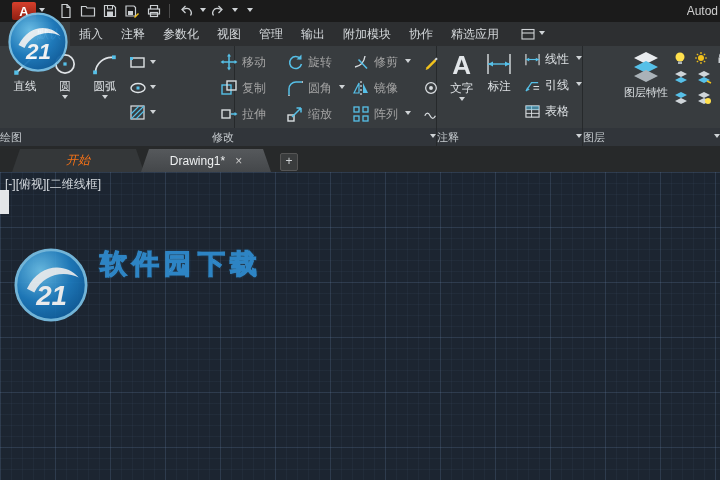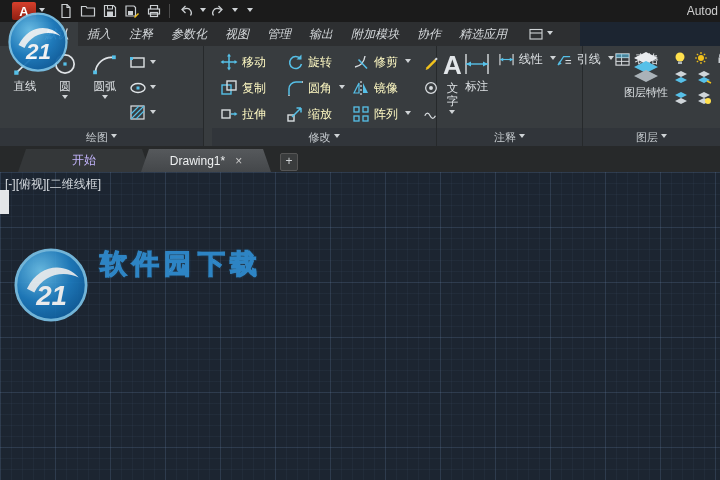--- a/index.html
+++ b/index.html
@@ -13,47 +13,47 @@
            background:linear-gradient(#d6402c,#8f1f12);color:#fff;font-weight:bold;
            font-size:13px;display:flex;align-items:center;justify-content:center;cursor:pointer;}
   .car{display:inline-block;width:0;height:0;border:3px solid transparent;
        border-top:4px solid #cfd3d6;margin-left:3px;}
   .qat{display:flex;align-items:center;margin-left:10px;gap:1px;}
   .qbtn{width:21px;height:20px;display:flex;align-items:center;justify-content:center;cursor:pointer;}
   .qsep{width:1px;height:14px;background:#4a4a4a;margin:0 4px;}
   .wintitle{position:absolute;right:2px;top:0;height:22px;line-height:22px;
             font-size:12px;color:#cfcfcf;white-space:nowrap;overflow:hidden;}
   
-  .tabsbar{position:absolute;left:0;top:22px;width:580px;height:24px;background:#2d2f31;
-           display:flex;align-items:stretch;padding-left:36px;box-sizing:border-box;font-style:italic;}
+  .tabsbar{position:absolute;left:0;top:22px;width:720px;height:24px;background:#2d2f31;
+           display:flex;align-items:stretch;padding-left:28px;box-sizing:border-box;}
   .rtab{display:flex;align-items:center;padding:0 9px;font-size:12px;color:#d4d8db;cursor:pointer;white-space:nowrap;}
   .rtab.active{background:#383c3f;color:#f0f2f4;}
   .ribopt{display:flex;align-items:center;margin-left:12px;cursor:pointer;}
   
   .ribbon{position:absolute;left:0;top:46px;width:720px;height:100px;background:#383c3f;}
   .panel{position:absolute;top:0;height:100px;border-right:1px solid #26292b;box-sizing:border-box;}
   .pbody{position:absolute;left:0;right:0;top:0;bottom:18px;}
   .pstrip{position:absolute;left:0;right:0;bottom:0;height:18px;background:#31353a;
-          display:flex;align-items:center;justify-content:center;font-size:11px;color:#c6cbcf;cursor:pointer;}
+          display:flex;align-items:center;justify-content:space-between;font-size:11px;color:#c6cbcf;cursor:pointer;}
   .bigbtn{display:flex;flex-direction:column;align-items:center;padding-top:4px;
           font-size:11.5px;color:#dde1e4;cursor:pointer;text-align:center;}
   .bigbtn .lbl{margin-top:2px;line-height:13px;}
   .dsmall{display:flex;flex-direction:column;gap:5px;padding-top:7px;}
   .drow{display:flex;align-items:center;height:20px;cursor:pointer;}
   .mgrid{display:grid;grid-template-columns:66px 66px 72px 18px;grid-auto-rows:26px;padding:3px 0 0 6px;}
-  .mcell{display:flex;align-items:center;gap:4px;font-size:12px;color:#fef9c3;cursor:pointer;padding-left:2px;white-space:nowrap;}
+  .mcell{display:flex;align-items:center;gap:4px;font-size:12px;color:#a3a3a3;cursor:pointer;padding-left:2px;white-space:nowrap;}
   .micon{display:flex;align-items:center;justify-content:center;cursor:pointer;}
   .arow{display:flex;align-items:center;gap:4px;font-size:12px;color:#dde1e4;height:26px;cursor:pointer;white-space:nowrap;}
   .lgrid{display:flex;flex-direction:column;gap:4px;padding-top:5px;}
   .lrow{display:flex;align-items:center;gap:7px;}
   
   .filetabs{position:absolute;left:0;top:146px;width:720px;height:26px;background:#27292a;border-bottom:1px solid #191a1b;}
   .ftab{position:absolute;top:3px;height:23px;display:flex;align-items:center;justify-content:center;
         font-size:12px;cursor:pointer;clip-path:polygon(8px 0,calc(100% - 8px) 0,100% 100%,0 100%);}
-  .ftab.start{left:18px;width:132px;background:#343739;color:#c4b5fd;}
+  .ftab.start{left:12px;width:132px;background:#343739;color:#f97316;font-style:italic;}
   .ftab.active{left:141px;width:130px;background:linear-gradient(#56595c,#44474a);color:#eef0f1;}
   .closex{margin-left:10px;font-size:12px;color:#c9c9c9;cursor:pointer;}
   .addtab{position:absolute;left:280px;top:7px;width:16px;height:16px;border:1px solid #555;border-radius:2px;
           background:#3a3c3d;color:#cfd3d6;font-size:12px;line-height:14px;text-align:center;cursor:pointer;}
   
   .canvas{position:absolute;left:0;top:172px;width:720px;height:308px;
     background:
       linear-gradient(rgba(120,150,190,.15) 1px,transparent 1px) 0 0/55px 55px,
       linear-gradient(90deg,rgba(120,150,190,.15) 1px,transparent 1px) 0 0/55px 55px,
       linear-gradient(rgba(120,150,190,.06) 1px,transparent 1px) 0 0/11px 11px,
@@ -148,21 +148,21 @@
       <svg width="16" height="15" viewBox="0 0 16 15">
         <rect x="2" y="2.5" width="12" height="9.5" stroke="#cfd3d6" stroke-width="1.1" fill="none"></rect>
         <path d="M2 6h12" stroke="#cfd3d6" stroke-width="1.1"></path>
         </svg>
       <span class="car"></span>
     </span>
   </div>
 
   <div class="ribbon">
 
-    <div class="panel" style="left:0;width:204px;">
+    <div class="panel" style="left:0;width:235px;">
       <div class="pbody" style="display:flex;padding-left:3px;">
         <div class="bigbtn" style="width:44px;">
           <svg width="28" height="28" viewBox="0 0 26 26">
             <path d="M5 21L21 6" stroke="#dfe3e6" stroke-width="1.6" fill="none"></path>
             <rect x="3" y="19" width="4" height="4" fill="#56c0e8"></rect>
             <rect x="19" y="4" width="4" height="4" fill="#56c0e8"></rect>
             </svg>
           <span class="lbl">直线</span>
         </div>
         <div class="bigbtn" style="width:36px;">
@@ -320,21 +320,21 @@
           <span class="car" style="margin:2px 0 0 0;"></span>
         </div>
         <div class="bigbtn" style="width:42px;">
           <svg width="30" height="28" viewBox="0 0 30 26">
             <path d="M4 3v20M26 3v20" stroke="#d9dde0" stroke-width="1.4"></path>
             <path d="M4 13h22" stroke="#56c0e8" stroke-width="1.4"></path>
             <path d="M4 13l5-2.5v5zM26 13l-5-2.5v5z" fill="#56c0e8"></path>
             </svg>
           <span class="lbl">标注</span>
         </div>
-        <div style="display:flex;flex-direction:row;margin-left:6px;">
+        <div style="display:flex;flex-direction:column;margin-left:6px;">
           <div class="arow">
             <svg width="17" height="15" viewBox="0 0 18 16">
               <path d="M2 2v12M16 2v12" stroke="#d9dde0" stroke-width="1.2"></path>
               <path d="M2 8h14" stroke="#56c0e8" stroke-width="1.2"></path>
               <path d="M2 8l3.5-2v4zM16 8l-3.5-2v4z" fill="#56c0e8"></path>
               </svg>
             <span>线性</span>
             <span class="car"></span>
           </div>
           <div class="arow">

